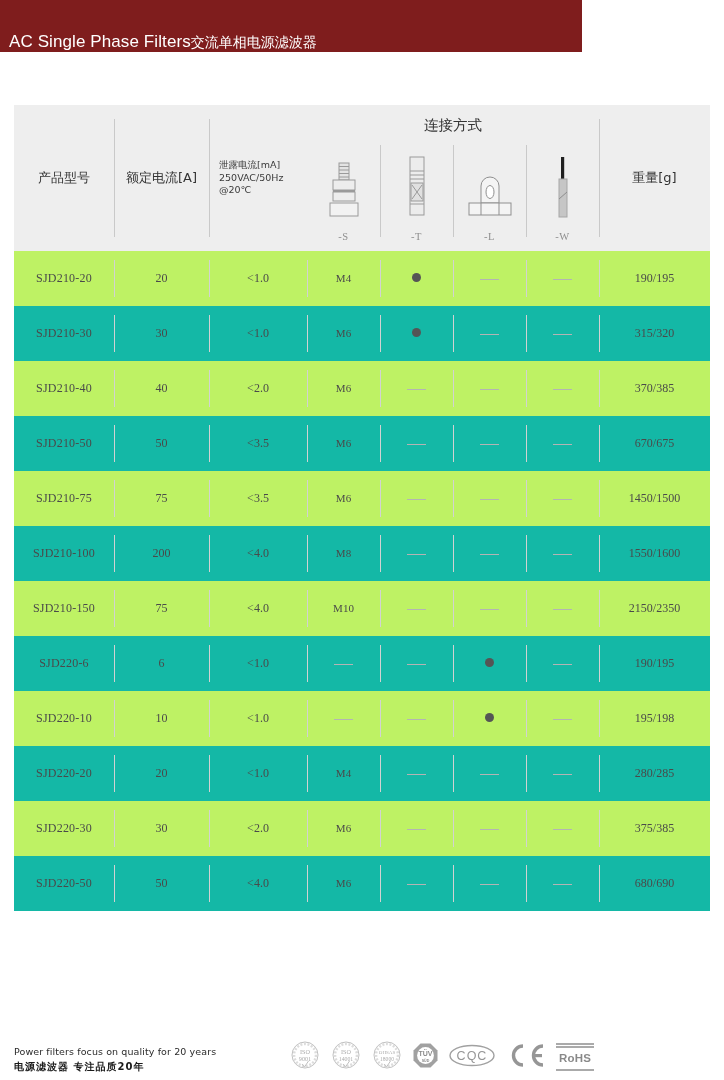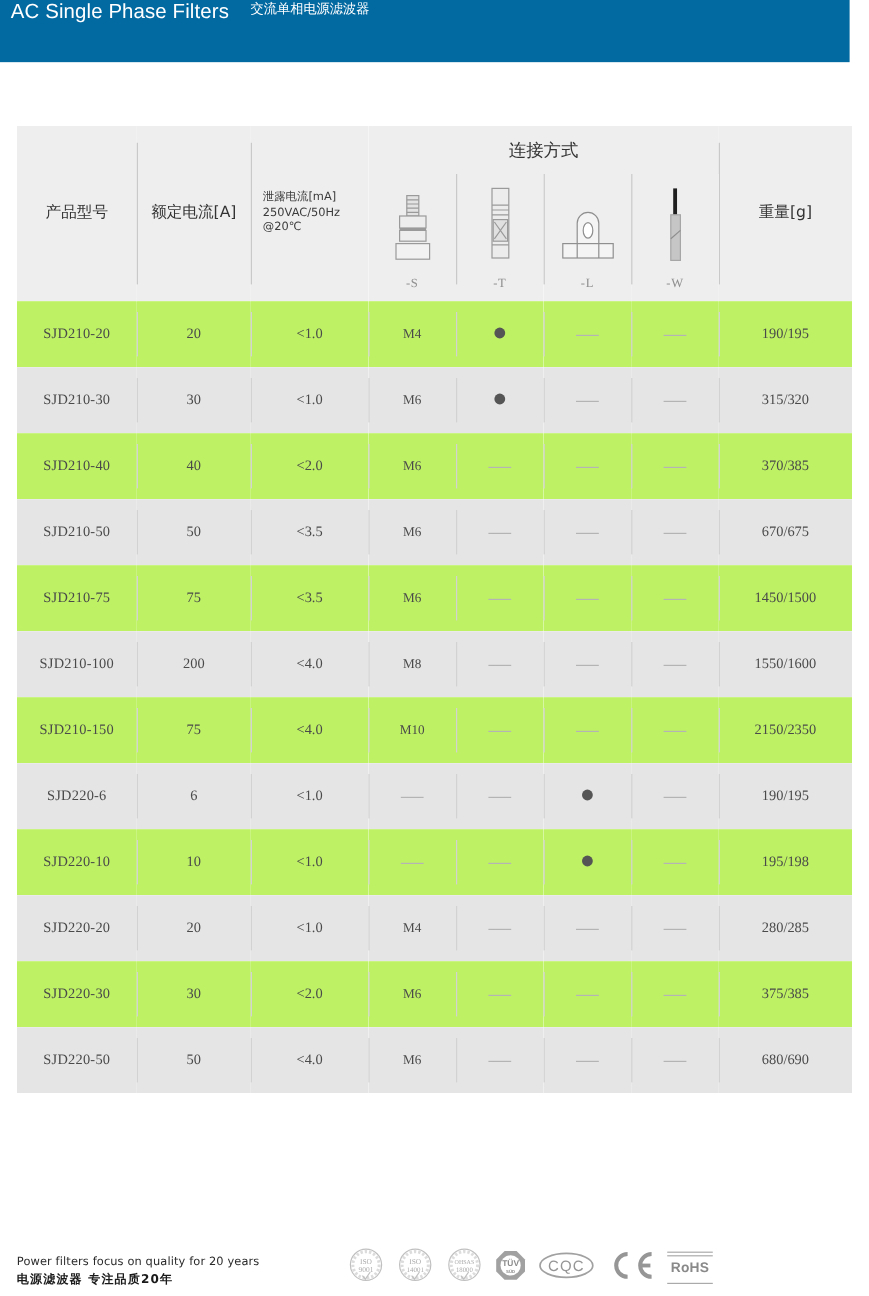--- a/index.html
+++ b/index.html
@@ -6,39 +6,38 @@
   html, body {
     width: 724px;
     height: 1080px;
     background: #ffffff;
     font-family: "Liberation Sans", sans-serif;
     overflow: hidden;
   }
 
   
   .banner {
-    width: 708px;
+    width: 582px;
     height: 52px;
-    background: #0369a1;
+    background: #7f1d1d;
     display: flex;
-    align-items: flex-start;
+    align-items: flex-end;
     padding-left: 9px;
   }
   .banner-en {
     color: #ffffff;
     font-size: 17px;
     font-weight: 400;
     letter-spacing: .1px;
     white-space: nowrap;
   }
   .banner-zh {
     color: #ffffff;
-    font-size: 11px;
+    font-size: 14px;
     font-weight: 400;
-    margin-left: 18px;
     white-space: nowrap;
   }
 
   
   .page {
     position: relative;
     width: 724px;
     height: 1028px;
     background: #ffffff;
   }
@@ -145,21 +144,21 @@
   tr.datarow td {
     height: 55px;
     text-align: center;
     vertical-align: middle;
     font-family: "Liberation Serif", serif;
     font-size: 12px;
     color: #4a4a4a;
     position: relative;
   }
   tr.datarow.odd td { background: #bef264; }
-  tr.datarow.even td { background: #e5e5e5; }
+  tr.datarow.even td { background: #14b8a6; }
   td.vsep::before {
     content: "";
     position: absolute;
     left: 0; top: 9px; bottom: 9px;
     width: 1px;
     background: #d2d2d2;
   }
   .model { letter-spacing: .2px; }
   .dot {
     display: inline-block;

